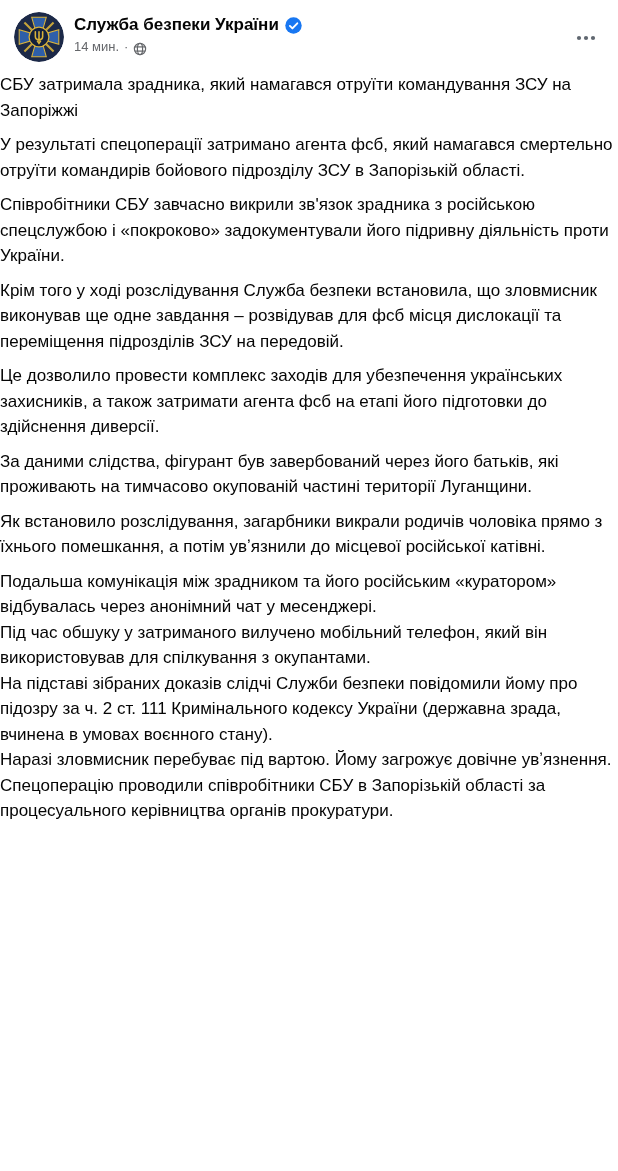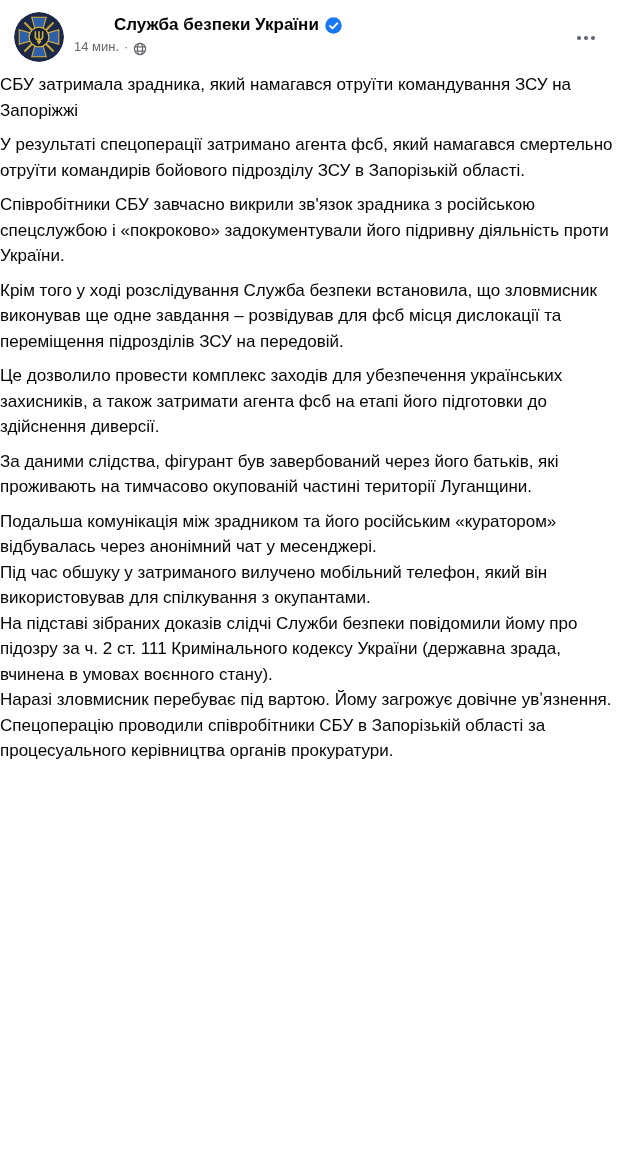--- a/index.html
+++ b/index.html
@@ -25,21 +25,21 @@
     padding:12px 16px 6px 14px;
   }
   .avatar{
     width:50px;height:50px;border-radius:50%;flex:0 0 50px;
     overflow:hidden;cursor:pointer;
   }
   .header-text{margin-left:10px;flex:1 1 auto;min-width:0;}
   .name-row{display:flex;align-items:center;gap:6px;padding-top:2px;}
   .name{
     font-size:17px;font-weight:700;line-height:22px;color:var(--text-primary);
-    cursor:pointer;white-space:nowrap;margin-left:40px;
+    cursor:pointer;white-space:nowrap;
   }
   .verified{display:inline-flex;align-items:center;}
   .meta-row{
     display:flex;align-items:flex-end;gap:4px;
     font-size:13px;color:var(--text-secondary);line-height:18px;margin-top:2px;
   }
   .meta-row .timestamp{cursor:pointer;}
   .meta-sep{padding:0 1px;}
   .globe{display:inline-flex;align-items:center;margin-top:1px;}
   .more-btn{
@@ -124,20 +124,21 @@
 
   </div>
 
   <div class="body">
       <p class="para">СБУ затримала зрадника, який намагався отруїти командування ЗСУ на Запоріжжі</p>
       <p class="para">У результаті спецоперації затримано агента фсб, який намагався смертельно отруїти командирів бойового підрозділу ЗСУ в Запорізькій області.</p>
       <p class="para">Співробітники СБУ завчасно викрили зв'язок зрадника з російською спецслужбою і «покроково» задокументували його підривну діяльність проти України.</p>
       <p class="para">Крім того у ході розслідування Служба безпеки встановила, що зловмисник виконував ще одне завдання – розвідував для фсб місця дислокації та переміщення підрозділів ЗСУ на передовій.</p>
       <p class="para">Це дозволило провести комплекс заходів для убезпечення українських захисників, а також затримати агента фсб на етапі його підготовки до здійснення диверсії.</p>
       <p class="para">За даними слідства, фігурант був завербований через його батьків, які проживають на тимчасово окупованій частині території Луганщини.</p>
+      <p class="para">Як встановило розслідування, загарбники викрали родичів чоловіка прямо з їхнього помешкання, а потім увʼязнили до місцевої російської катівні.</p>
       <p class="para">Подальша комунікація між зрадником та його російським «куратором» відбувалась через анонімний чат у месенджері.
 Під час обшуку у затриманого вилучено мобільний телефон, який він використовував для спілкування з окупантами.
 На підставі зібраних доказів слідчі Служби безпеки повідомили йому про підозру за ч. 2 ст. 111 Кримінального кодексу України (державна зрада, вчинена в умовах воєнного стану).
 Наразі зловмисник перебуває під вартою. Йому загрожує довічне увʼязнення.
 Спецоперацію проводили співробітники СБУ в Запорізькій області за процесуального керівництва органів прокуратури.</p>
     </div>
 
 </div>
 
 </body></html>

